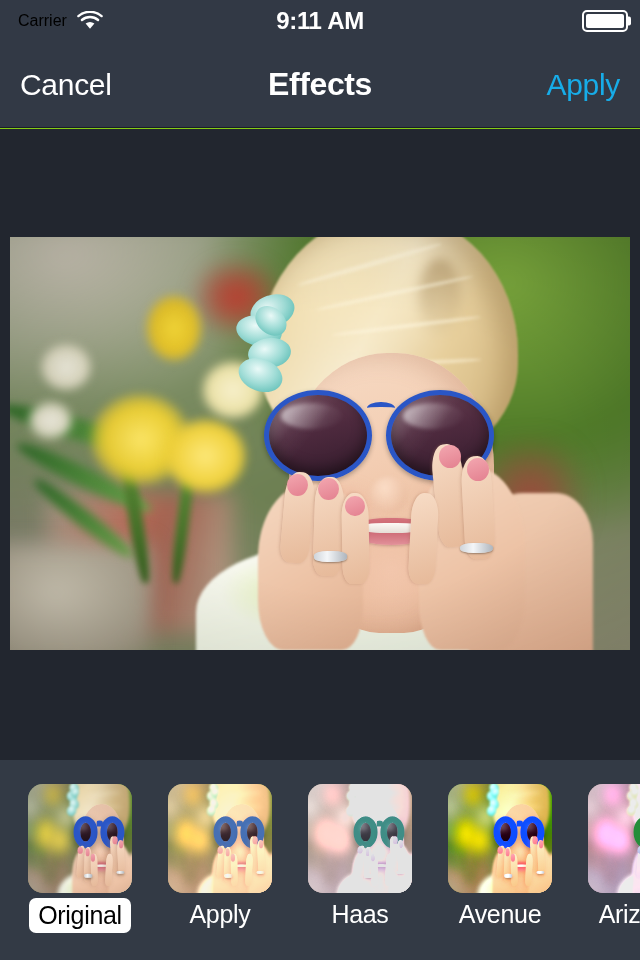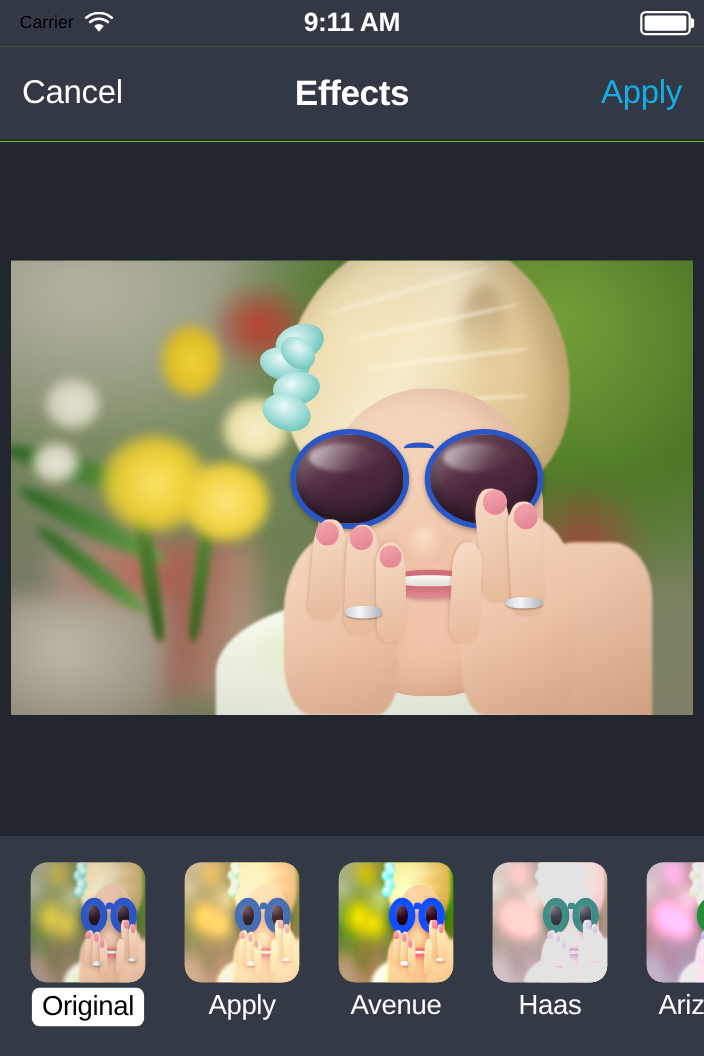--- a/index.html
+++ b/index.html
@@ -589,20 +589,90 @@
         <div class="nail n4"></div>
               <div class="nail n5"></div>
         <div class="ring r1"></div>
               <div class="ring r2"></div>
         <div class="dof"></div>
       </div>
           </div>
           <div class="filter-label">Apply</div>
         </div>
         <div class="filter-item">
+          <div class="filter-thumb fx-haas">
+            <div class="photo-scene">
+        <div class="bg-grass"></div>
+        <div class="bg-red-blob-a"></div>
+        <div class="bg-red-blob-b"></div>
+        <div class="bg-brick"></div>
+        <div class="bg-stone"></div>
+        <div class="leaf-a"></div>
+              <div class="leaf-b"></div>
+              <div class="leaf-c"></div>
+        <div class="stem-a"></div>
+              <div class="stem-b"></div>
+        <div class="daff d1"></div>
+              <div class="daff d2"></div>
+              <div class="daff d3"></div>
+        <div class="daff d4"></div>
+              <div class="daff d5"></div>
+              <div class="daff d6"></div>
+        <div class="shoulder"></div>
+        <div class="arm"></div>
+        <div class="hair">
+          <div class="hair-dark"></div>
+        </div>
+
+        <div class="hair-strand hs2"></div>
+        <div class="hair-strand hs3"></div>
+        <div class="hair-strand hs4"></div>
+        <div class="face"></div>
+        <div class="cheek-l"></div>
+              <div class="cheek-r"></div>
+        <div class="flower">
+          <div class="petal p1"></div>
+                <div class="petal p2"></div>
+          <div class="petal p3"></div>
+                <div class="petal p4"></div>
+          <div class="petal p5"></div>
+        </div>
+        <div class="glasses">
+          <div class="lens lens-left">
+                  <div class="lens-glint"></div>
+                </div>
+          <div class="lens lens-right">
+                  <div class="lens-glint"></div>
+                </div>
+          <div class="bridge"></div>
+        </div>
+        <div class="nose"></div>
+        <div class="mouth"></div>
+        <div class="teeth"></div>
+        <div class="hand-l"></div>
+        <div class="hand-r"></div>
+        <div class="finger fl1"></div>
+              <div class="finger fl2"></div>
+              <div class="finger fl3"></div>
+        <div class="finger fr1"></div>
+              <div class="finger fr2"></div>
+              <div class="finger fr3"></div>
+        <div class="nail n1"></div>
+              <div class="nail n2"></div>
+              <div class="nail n3"></div>
+        <div class="nail n4"></div>
+              <div class="nail n5"></div>
+        <div class="ring r1"></div>
+              <div class="ring r2"></div>
+        <div class="dof"></div>
+      </div>
+          </div>
+          <div class="filter-label">Haas</div>
+        </div>
+        <div class="filter-item">
           <div class="filter-thumb fx-avenue">
             <div class="photo-scene">
         <div class="bg-grass"></div>
         <div class="bg-red-blob-a"></div>
         <div class="bg-red-blob-b"></div>
         <div class="bg-brick"></div>
         <div class="bg-stone"></div>
         <div class="leaf-a"></div>
               <div class="leaf-b"></div>
               <div class="leaf-c"></div>
@@ -659,124 +729,54 @@
         <div class="nail n4"></div>
               <div class="nail n5"></div>
         <div class="ring r1"></div>
               <div class="ring r2"></div>
         <div class="dof"></div>
       </div>
           </div>
           <div class="filter-label">Avenue</div>
         </div>
         <div class="filter-item">
-          <div class="filter-thumb fx-haas">
+          <div class="filter-thumb fx-arizona">
             <div class="photo-scene">
         <div class="bg-grass"></div>
         <div class="bg-red-blob-a"></div>
-        <div class="bg-red-blob-b"></div>
+
         <div class="bg-brick"></div>
         <div class="bg-stone"></div>
         <div class="leaf-a"></div>
               <div class="leaf-b"></div>
               <div class="leaf-c"></div>
         <div class="stem-a"></div>
               <div class="stem-b"></div>
         <div class="daff d1"></div>
               <div class="daff d2"></div>
               <div class="daff d3"></div>
         <div class="daff d4"></div>
               <div class="daff d5"></div>
               <div class="daff d6"></div>
         <div class="shoulder"></div>
-        <div class="arm"></div>
+
         <div class="hair">
-          <div class="hair-dark"></div>
-        </div>
-
-        <div class="hair-strand hs2"></div>
-        <div class="hair-strand hs3"></div>
-        <div class="hair-strand hs4"></div>
+          
+        </div>
+
         <div class="face"></div>
-        <div class="cheek-l"></div>
-              <div class="cheek-r"></div>
+
         <div class="flower">
           <div class="petal p1"></div>
                 <div class="petal p2"></div>
           <div class="petal p3"></div>
                 <div class="petal p4"></div>
           <div class="petal p5"></div>
         </div>
         <div class="glasses">
-          <div class="lens lens-left">
-                  <div class="lens-glint"></div>
-                </div>
-          <div class="lens lens-right">
-                  <div class="lens-glint"></div>
-                </div>
-          <div class="bridge"></div>
-        </div>
-        <div class="nose"></div>
-        <div class="mouth"></div>
-        <div class="teeth"></div>
-        <div class="hand-l"></div>
-        <div class="hand-r"></div>
-        <div class="finger fl1"></div>
-              <div class="finger fl2"></div>
-              <div class="finger fl3"></div>
-        <div class="finger fr1"></div>
-              <div class="finger fr2"></div>
-              <div class="finger fr3"></div>
-        <div class="nail n1"></div>
-              <div class="nail n2"></div>
-              <div class="nail n3"></div>
-        <div class="nail n4"></div>
-              <div class="nail n5"></div>
-        <div class="ring r1"></div>
-              <div class="ring r2"></div>
-        <div class="dof"></div>
-      </div>
-          </div>
-          <div class="filter-label">Haas</div>
-        </div>
-        <div class="filter-item">
-          <div class="filter-thumb fx-arizona">
-            <div class="photo-scene">
-        <div class="bg-grass"></div>
-        <div class="bg-red-blob-a"></div>
-
-        <div class="bg-brick"></div>
-        <div class="bg-stone"></div>
-        <div class="leaf-a"></div>
-              <div class="leaf-b"></div>
-              <div class="leaf-c"></div>
-        <div class="stem-a"></div>
-              <div class="stem-b"></div>
-        <div class="daff d1"></div>
-              <div class="daff d2"></div>
-              <div class="daff d3"></div>
-        <div class="daff d4"></div>
-              <div class="daff d5"></div>
-              <div class="daff d6"></div>
-        <div class="shoulder"></div>
-
-        <div class="hair">
-          
-        </div>
-
-        <div class="face"></div>
-
-        <div class="flower">
-          <div class="petal p1"></div>
-                <div class="petal p2"></div>
-          <div class="petal p3"></div>
-                <div class="petal p4"></div>
-          <div class="petal p5"></div>
-        </div>
-        <div class="glasses">
           <div class="lens lens-left"></div>
 
         </div>
 
         <div class="hand-l"></div>
 
         <div class="finger fl1"></div>
 
         <div class="nail n1"></div>
 

